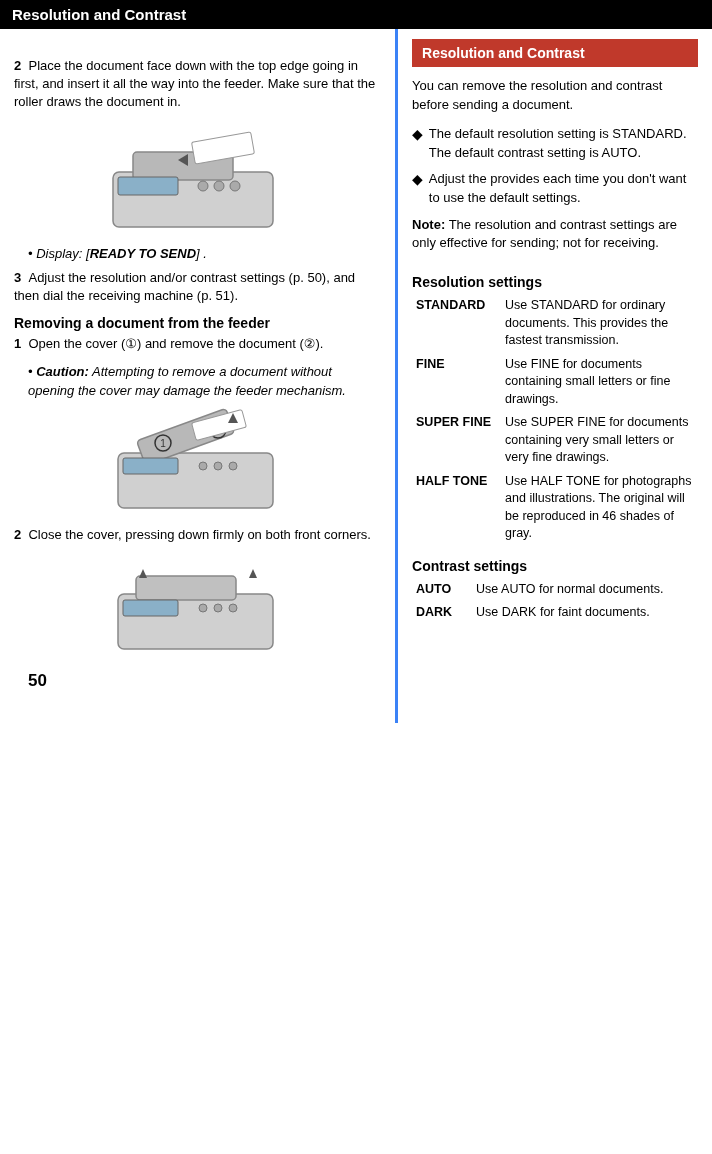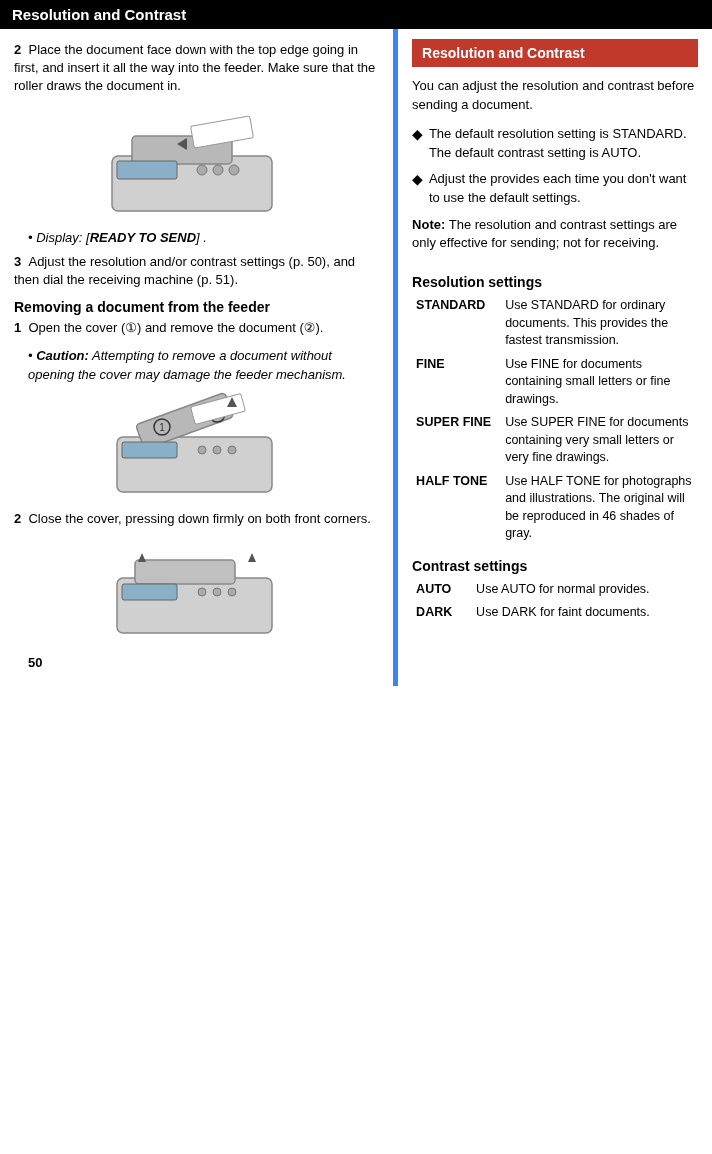--- a/index.html
+++ b/index.html
@@ -17,22 +17,22 @@
       font-weight: bold;
       padding: 6px 12px;
       width: 100%;
     }
     .main-layout {
       display: flex;
       width: 100%;
     }
     .left-column {
       width: 434px;
-      padding: 12px 14px;
-      border-right: 5px solid #3b82f6;
+      padding: 28px 14px;
+      border-right: 3px solid #3b82f6;
     }
     .right-column {
       width: 342px;
       padding: 10px 14px;
     }
     .step-number {
       font-weight: bold;
       font-size: 13px;
     }
     .step-block {
@@ -121,21 +121,21 @@
       font-size: 12.5px;
     }
     .contrast-table td:first-child {
       font-weight: bold;
       white-space: nowrap;
       padding-right: 10px;
       width: 60px;
     }
     .page-num {
       font-weight: bold;
-      font-size: 13px;
+      font-size: 17px;
       padding: 4px 14px;
     }
   </style>
 </head>
 <body>
 
 <div class="page-header">
   <span>Resolution and Contrast</span>
 </div>
 
@@ -244,21 +244,21 @@
     </div>
 
     <div class="page-num">50</div>
 
   </div>
 
   <div class="right-column">
 
     <div class="rc-header">Resolution and Contrast</div>
 
-    <p class="rc-intro">You can adjust the resolution and contrast before sending a document.</p>
+    <p class="rc-intro">You can remove the resolution and contrast before sending a document.</p>
 
     <div class="rc-bullet">
       <span class="diamond">◆</span>
       <span>The default resolution setting is STANDARD. The default contrast setting is AUTO.</span>
     </div>
 
     <div class="rc-bullet">
       <span class="diamond">◆</span>
       <span>Adjust the provides each time you don't want to use the default settings.</span>
     </div>
@@ -290,21 +290,21 @@
           </tr>
         </tbody>
     </table>
 
     <div class="section-heading">Contrast settings</div>
 
     <table class="contrast-table">
       <tbody id="contrast-tbody">
           <tr>
             <td>AUTO</td>
-            <td>Use AUTO for normal provides.</td>
+            <td>Use AUTO for normal documents.</td>
           </tr>
           <tr>
             <td>DARK</td>
             <td>Use DARK for faint documents.</td>
           </tr>
         </tbody>
     </table>
 
   </div>
 </div>

